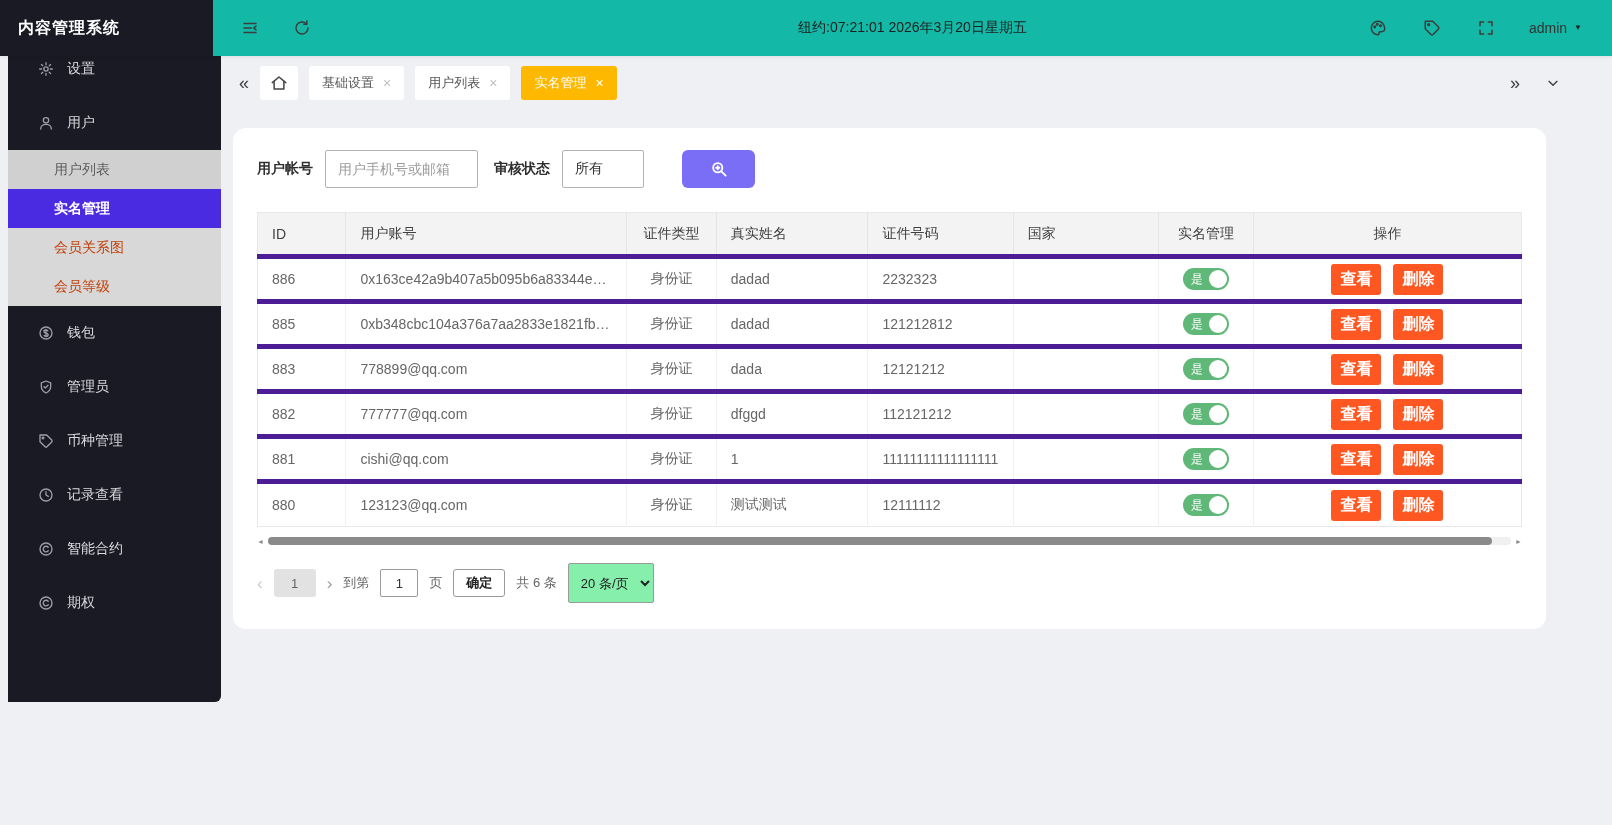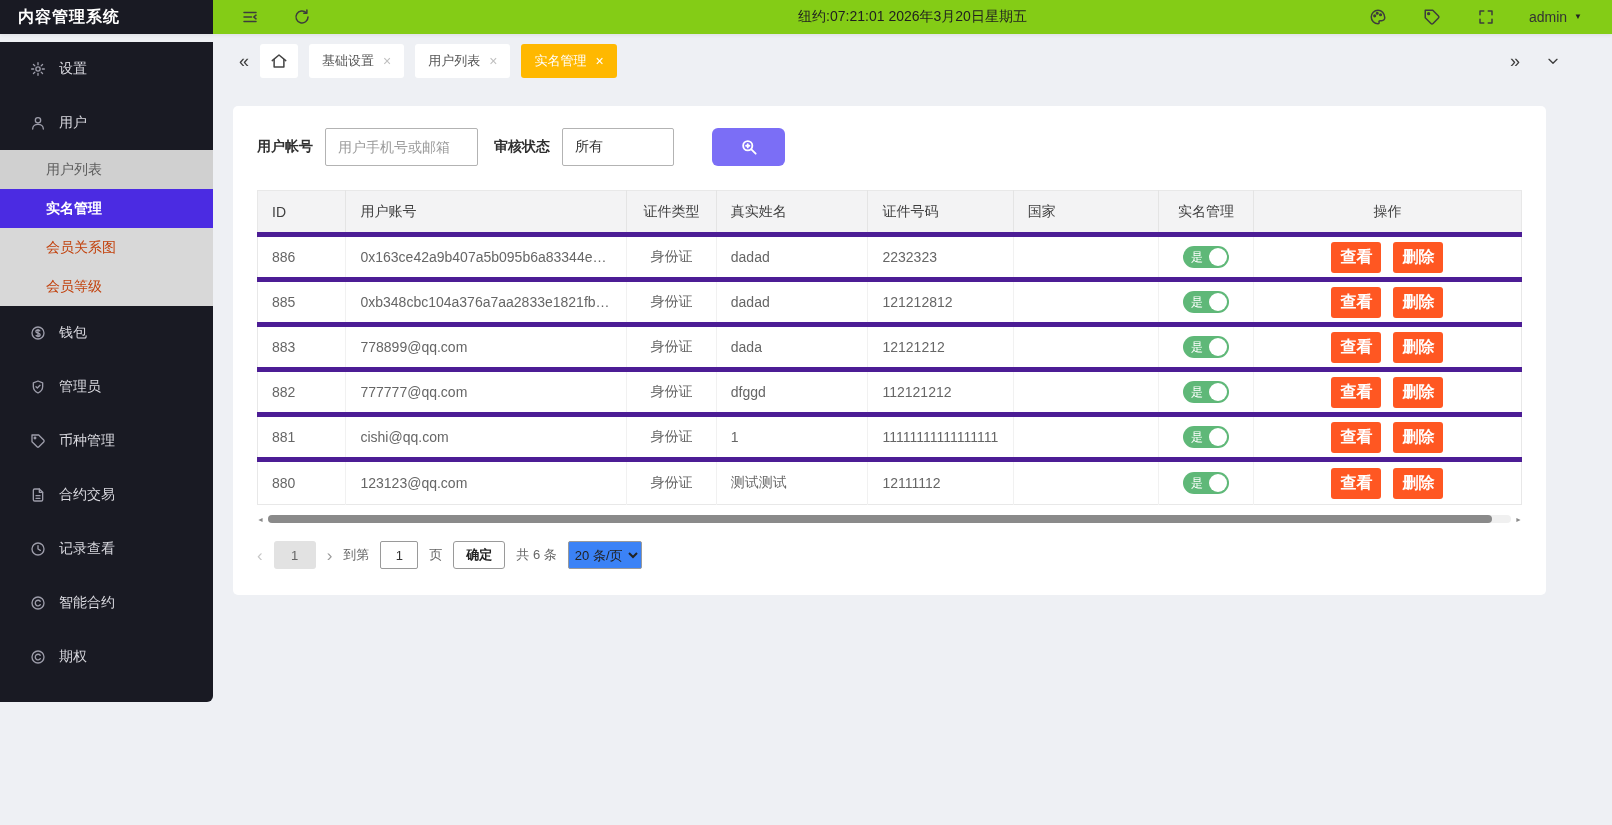--- a/index.html
+++ b/index.html
@@ -1,55 +1,55 @@
 <!DOCTYPE html>
 <html><head>
 <meta charset="utf-8">
 <style>
   *{box-sizing:border-box;margin:0;padding:0}
   html,body{width:1612px;height:825px;overflow:hidden}
   body{font-family:"Liberation Sans","DejaVu Sans",sans-serif;background:#eef0f4;font-size:14px;color:#333}
   svg.ic{width:18px;height:18px;display:block}
   
-  .topbar{display:flex;height:34px;background:#84cc16;box-shadow:0 1px 4px rgba(0,0,0,.08);position:relative;z-index:5}
+  .topbar{display:flex;height:56px;background:#14b8a6;box-shadow:0 1px 4px rgba(0,0,0,.08);position:relative;z-index:5}
   .logo{width:213px;background:#191a23;color:#fff;display:flex;align-items:center;padding-left:18px;font-size:16px;font-weight:700;letter-spacing:1px;flex:none}
   .topbar-main{flex:1;position:relative;display:flex;align-items:center}
   .topbar-left{display:flex;align-items:center;gap:30px;padding-left:26px}
   .icon-btn{width:22px;height:22px;display:flex;align-items:center;justify-content:center;color:#3c3c3c;cursor:pointer}
   .clock{position:absolute;left:50%;transform:translateX(-50%);font-size:14px;color:#1f1f1f;font-weight:500;white-space:nowrap}
   .topbar-right{margin-left:auto;display:flex;align-items:center;gap:32px;padding-right:30px}
   .admin{display:flex;align-items:center;gap:7px;font-size:14px;cursor:pointer}
   .caret{font-size:8px;color:#222;line-height:1}
   
-  .sidebar{position:absolute;top:42px;left:0;width:213px;height:660px;background:#191a23;border-bottom-right-radius:6px;z-index:4}
+  .sidebar{position:absolute;top:42px;left:8px;width:213px;height:660px;background:#191a23;border-bottom-right-radius:6px;z-index:4}
   .menu-item{height:54px;display:flex;align-items:center;gap:13px;padding-left:30px;color:#d9d9df;font-size:14px;cursor:pointer}
   .menu-item .mi{color:#9d9daa;display:flex}
   .menu-item .mi svg.ic{width:16px;height:16px}
   .submenu{background:#d8d8d8}
   .submenu-item{height:39px;display:flex;align-items:center;padding-left:46px;font-size:14px;color:#c2410c;cursor:pointer}
   .submenu-item.first{color:#5c5c5c;background:#d0d0d0}
   .submenu-item.active{background:#4b2be2;color:#fff;font-weight:600}
   
   .main{margin-left:213px}
   .tabbar{height:44px;display:flex;align-items:center;padding:10px 48px 0 26px;gap:11px}
   .tab-scroll{color:#3e3e3e;font-size:18px;line-height:1;cursor:pointer;user-select:none}
   .tab-home{width:38px;height:34px;background:#fff;border-radius:3px;display:flex;align-items:center;justify-content:center;cursor:pointer;color:#444}
   .tab{height:34px;background:#fff;border-radius:3px;display:flex;align-items:center;gap:9px;padding:0 13px;font-size:13px;color:#555;cursor:pointer;white-space:nowrap}
   .tab .x{color:#bfbfbf;font-size:14px;line-height:1;cursor:pointer}
   .tab.active{background:#ffb800;color:#fff}
   .tab.active .x{color:#fff}
   .tabbar-right{margin-left:auto;display:flex;align-items:center;gap:22px;color:#3e3e3e}
   
-  .card{margin:28px 66px 0 20px;background:#fff;border-radius:5px;padding:22px 24px 26px}
+  .card{margin:28px 66px 0 20px;background:#fff;border-radius:13px;padding:22px 24px 26px}
   .filters{display:flex;align-items:center;margin-bottom:24px}
   .filter-label{font-size:14px;color:#2f2f2f;font-weight:600;margin-right:12px}
   .input{height:38px;border:1px solid #b3b3b3;border-radius:2px;padding:0 12px;font-size:14px;color:#333;font-family:inherit;background:#fff}
   .input::placeholder{color:#9a9a9a}
   .acc-input{width:153px;margin-right:16px}
-  .status-input{width:112px;margin-right:38px}
+  .status-input{width:82px;margin-right:38px}
   .search-btn{width:73px;height:38px;background:#7b6ef6;border:none;border-radius:6px;display:flex;align-items:center;justify-content:center;cursor:pointer}
   .search-btn svg.ic{width:20px;height:20px;color:#fff}
   
   table{width:100%;border-collapse:collapse;border:1px solid #e8e8e8;table-layout:fixed}
   th{background:#f3f3f4;font-weight:400;color:#3f3f3f;font-size:14px;height:44px;text-align:left;padding:0 14px;border-left:1px solid #e4e4e4}
   td{height:45px;font-size:14px;color:#666;padding:0 14px;border-top:5px solid #4c1d95;border-left:1px solid #f1f1f1;overflow:hidden;white-space:nowrap;text-overflow:ellipsis}
   th:first-child,td:first-child{border-left:none}
   .center{text-align:center}
   .toggle{display:inline-flex;align-items:center;width:46px;height:22px;background:#5fb878;border-radius:11px;position:relative;cursor:pointer;vertical-align:middle}
   .toggle-label{color:#fff;font-size:12px;margin-left:8px}
@@ -61,21 +61,21 @@
   .hs-arrow{font-size:7px;color:#8a8a8a;line-height:1}
   .hs-track{flex:1;height:8px;border-radius:4px;background:#f0f0f0;position:relative}
   .hs-thumb{position:absolute;left:0;top:0;height:8px;width:98.5%;background:#8a8a8a;border-radius:4px;cursor:pointer}
   
   .pager{display:flex;align-items:center;gap:11px;margin-top:16px;font-size:13px;color:#666}
   .pg-arrow{color:#c8c8c8;font-size:17px;line-height:1;cursor:default}
   .pg-arrow.next{color:#9b9b9b;cursor:pointer}
   .pg-num{min-width:42px;height:28px;background:#e2e2e2;border-radius:3px;display:flex;align-items:center;justify-content:center;color:#666;cursor:pointer}
   .pg-input{width:38px;height:28px;border:1px solid #9a9a9a;border-radius:2px;text-align:center;font-size:13px;font-family:inherit;color:#333}
   .pg-btn{height:28px;padding:0 12px;background:#fff;border:1px solid #9a9a9a;border-radius:3px;font-size:13px;font-weight:600;cursor:pointer;font-family:inherit;color:#222}
-  .pg-select{height:28px;border:1px solid #9a9a9a;border-radius:2px;font-size:13px;font-family:inherit;padding:0 2px;background:#3b82f6;color:#222}
+  .pg-select{height:40px;border:1px solid #9a9a9a;border-radius:2px;font-size:13px;font-family:inherit;padding:0 8px;background:#86efac;color:#222}
 </style>
 </head>
 <body>
 
 <svg width="0" height="0" style="position:absolute" aria-hidden="true">
   <defs>
     <symbol id="i-collapse" viewBox="0 0 24 24">
         <g fill="none" stroke="currentColor" stroke-width="2" stroke-linecap="round" stroke-linejoin="round">
           <path d="M4 6h16M4 12h10M4 18h16"></path>
           <path d="M20 9.5L17 12l3 2.5"></path>
@@ -256,28 +256,20 @@
       </span>
     <span>管理员</span>
   </div>
   <div class="menu-item">
     <span class="mi">
         <svg class="ic">
           <use href="#i-tag"></use>
         </svg>
       </span>
     <span>币种管理</span>
-  </div>
-  <div class="menu-item">
-    <span class="mi">
-        <svg class="ic">
-          <use href="#i-doc"></use>
-        </svg>
-      </span>
-    <span>合约交易</span>
   </div>
   <div class="menu-item">
     <span class="mi">
         <svg class="ic">
           <use href="#i-clock"></use>
         </svg>
       </span>
     <span>记录查看</span>
   </div>
   <div class="menu-item">

